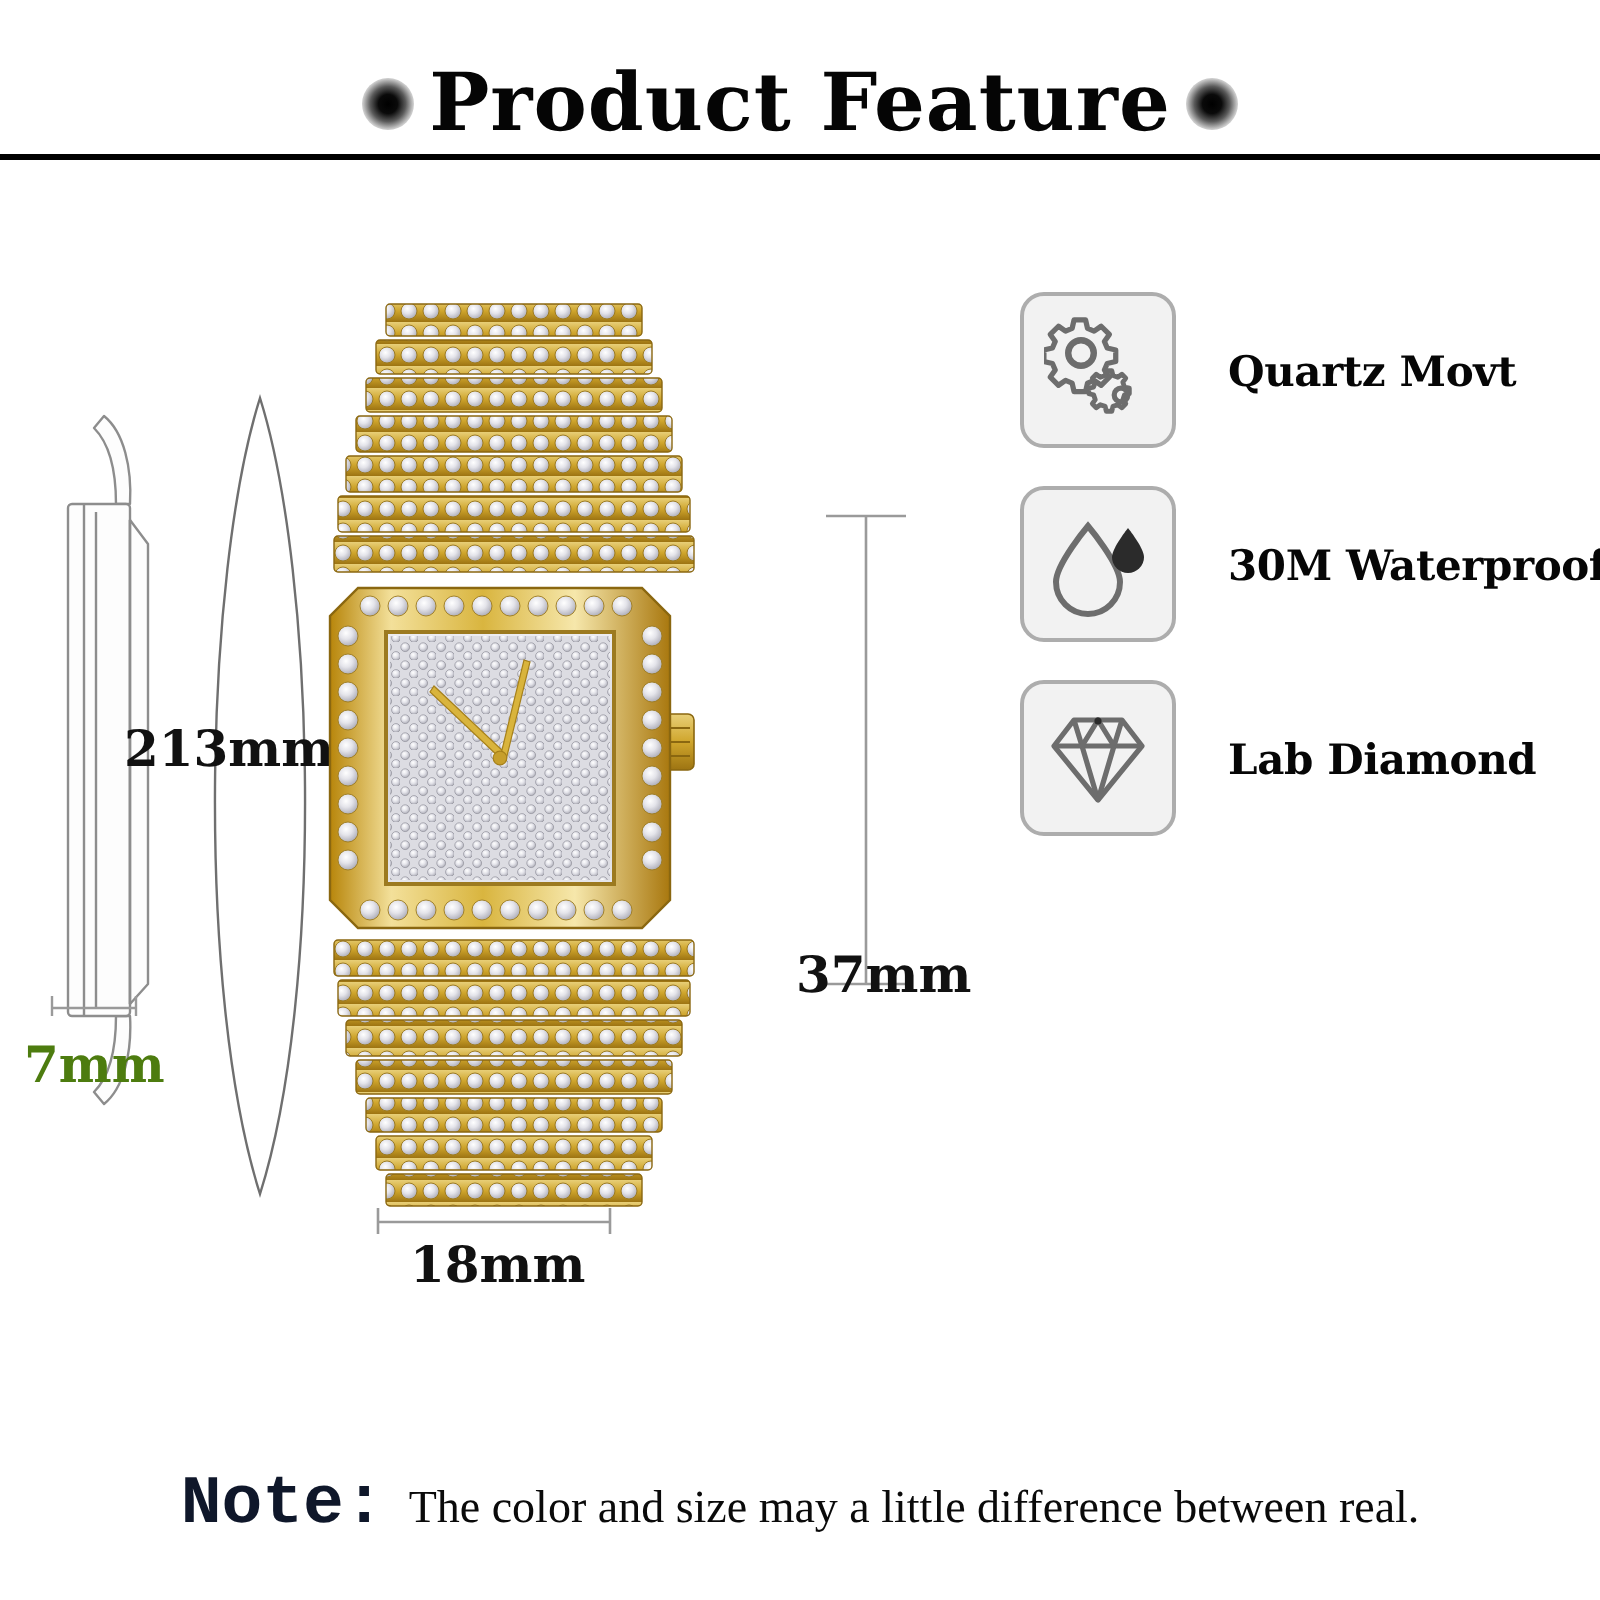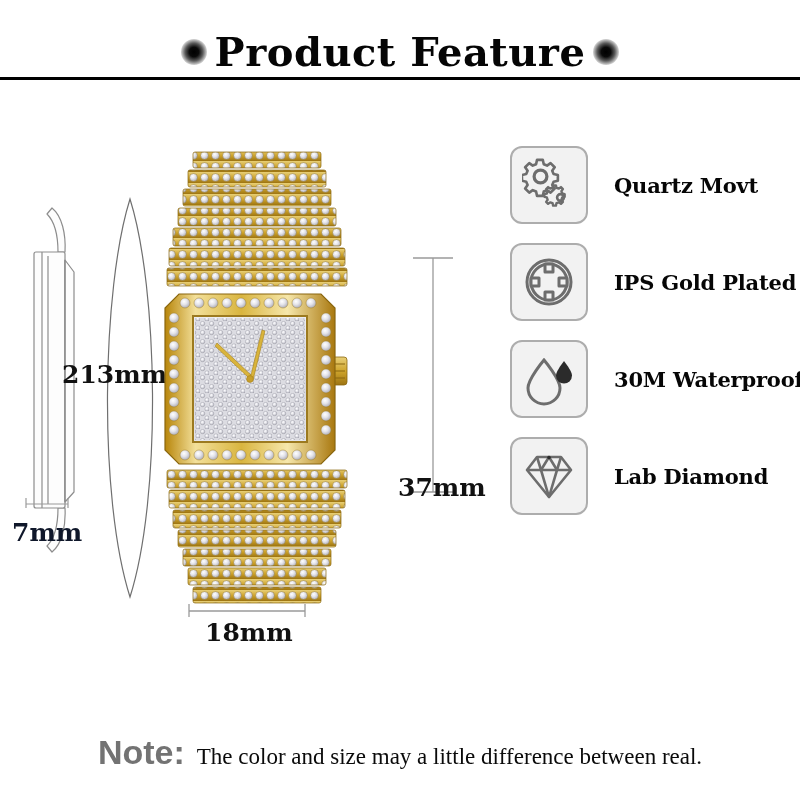--- a/index.html
+++ b/index.html
@@ -35,21 +35,21 @@
   .side-profile { position: absolute; left: 22px; top: 200px; width: 66px; height: 360px; }
   .lens-shape   { position: absolute; left: 92px; top: 196px; width: 76px; height: 404px; }
 
   .label-213 {
     position: absolute; left: 62px; top: 360px;
     font-size: 25px; color: #111; white-space: nowrap;
     font-family: "DejaVu Serif", "Liberation Serif", serif; font-weight: 600;
   }
   .label-7 {
     position: absolute; left: 12px; top: 518px;
-    font-size: 25px; color: #0f172a; white-space: nowrap;
+    font-size: 25px; color: #4d7c0f; white-space: nowrap;
     font-family: "DejaVu Serif", "Liberation Serif", serif; font-weight: 600;
   }
   .dim-7 { position: absolute; left: 24px; top: 497px; width: 46px; height: 12px; }
 
   
   .watch { position: absolute; left: 155px; top: 150px; width: 205px; height: 455px; }
 
   
   .dim-37 { position: absolute; left: 405px; top: 250px; width: 56px; height: 250px; }
   .label-37 {
@@ -82,22 +82,22 @@
     font-weight: 700; font-size: 21px; color: #060606;
     white-space: nowrap; letter-spacing: -0.2px;
   }
 
   
   .note-row {
     position: absolute; left: 0; bottom: 28px; width: 800px;
     display: flex; align-items: baseline; justify-content: center; gap: 12px;
   }
   .note-label {
-    font-family: Liberation Sans, sans-serif;
-    font-weight: 700; font-size: 34px; color: #737373;
+    font-family: Liberation Mono, monospace;
+    font-weight: 700; font-size: 34px; color: #0f172a;
   }
   .note-text {
     font-family: "Liberation Serif", "DejaVu Serif", serif;
     font-size: 23px; color: #0a0a0a; white-space: nowrap;
   }
 </style>
 </head>
 <body>
 
 <div id="page">
@@ -288,39 +288,20 @@
           </g>
           <g fill="none" stroke="#6d6d6d" stroke-width="2.6" stroke-linejoin="round">
             <path d="M36 31 l2.6 0.9 2.2-1.6 2.1 2.1 -1.6 2.2 0.9 2.6 2.6 0.6 v3 l-2.6 0.6 -0.9 2.6 1.6 2.2 -2.1 2.1 -2.2-1.6 -2.6 0.9 -0.6 2.6 h-3 l-0.6-2.6 -2.6-0.9 -2.2 1.6 -2.1-2.1 1.6-2.2 -0.9-2.6 -2.6-0.6 v-3 l2.6-0.6 0.9-2.6 -1.6-2.2 2.1-2.1 2.2 1.6 2.6-0.9 0.6-2.6 h3 Z" transform="translate(1,0) scale(0.93) translate(0,1)"></path>
             <circle cx="38.5" cy="39.5" r="3.4"></circle>
           </g>
         </svg>
       </div>
       <span class="feature-label">Quartz Movt</span>
     </div>
 
-    <div class="feature-row">
-      <div class="feature-box">
-        <svg width="54" height="54" viewBox="0 0 54 54">
-          <circle cx="27" cy="27" r="22" fill="none" stroke="#6d6d6d" stroke-width="3"></circle>
-          <path d="M27 9
-                   a18 18 0 0 1 18 18
-                   a18 18 0 0 1 -18 18
-                   a18 18 0 0 1 -18 -18
-                   a18 18 0 0 1 18 -18 Z" fill="none" stroke="#6d6d6d" stroke-width="3"></path>
-          <g fill="#f2f2f2" stroke="#6d6d6d" stroke-width="3" stroke-linejoin="round">
-            <path d="M23 9 h8 v8 h-8 Z"></path>
-            <path d="M23 37 h8 v8 h-8 Z"></path>
-            <path d="M9 23 h8 v8 h-8 Z"></path>
-            <path d="M37 23 h8 v8 h-8 Z"></path>
-          </g>
-        </svg>
-      </div>
-      <span class="feature-label">IPS Gold Plated</span>
-    </div>
 
 
     <div class="feature-row">
       <div class="feature-box">
         <svg width="54" height="54" viewBox="0 0 54 54">
           <path d="M22 8 C 22 8, 38 27, 38 36 A 16 16 0 0 1 6 36 C 6 27, 22 8, 22 8 Z" fill="none" stroke="#6d6d6d" stroke-width="3"></path>
           <path d="M42 9 C 42 9, 50 19, 50 23.5 A 8 8 0 0 1 34 23.5 C 34 19, 42 9, 42 9 Z" fill="#2b2b2b"></path>
         </svg>
       </div>
       <span class="feature-label">30M Waterproof</span>

